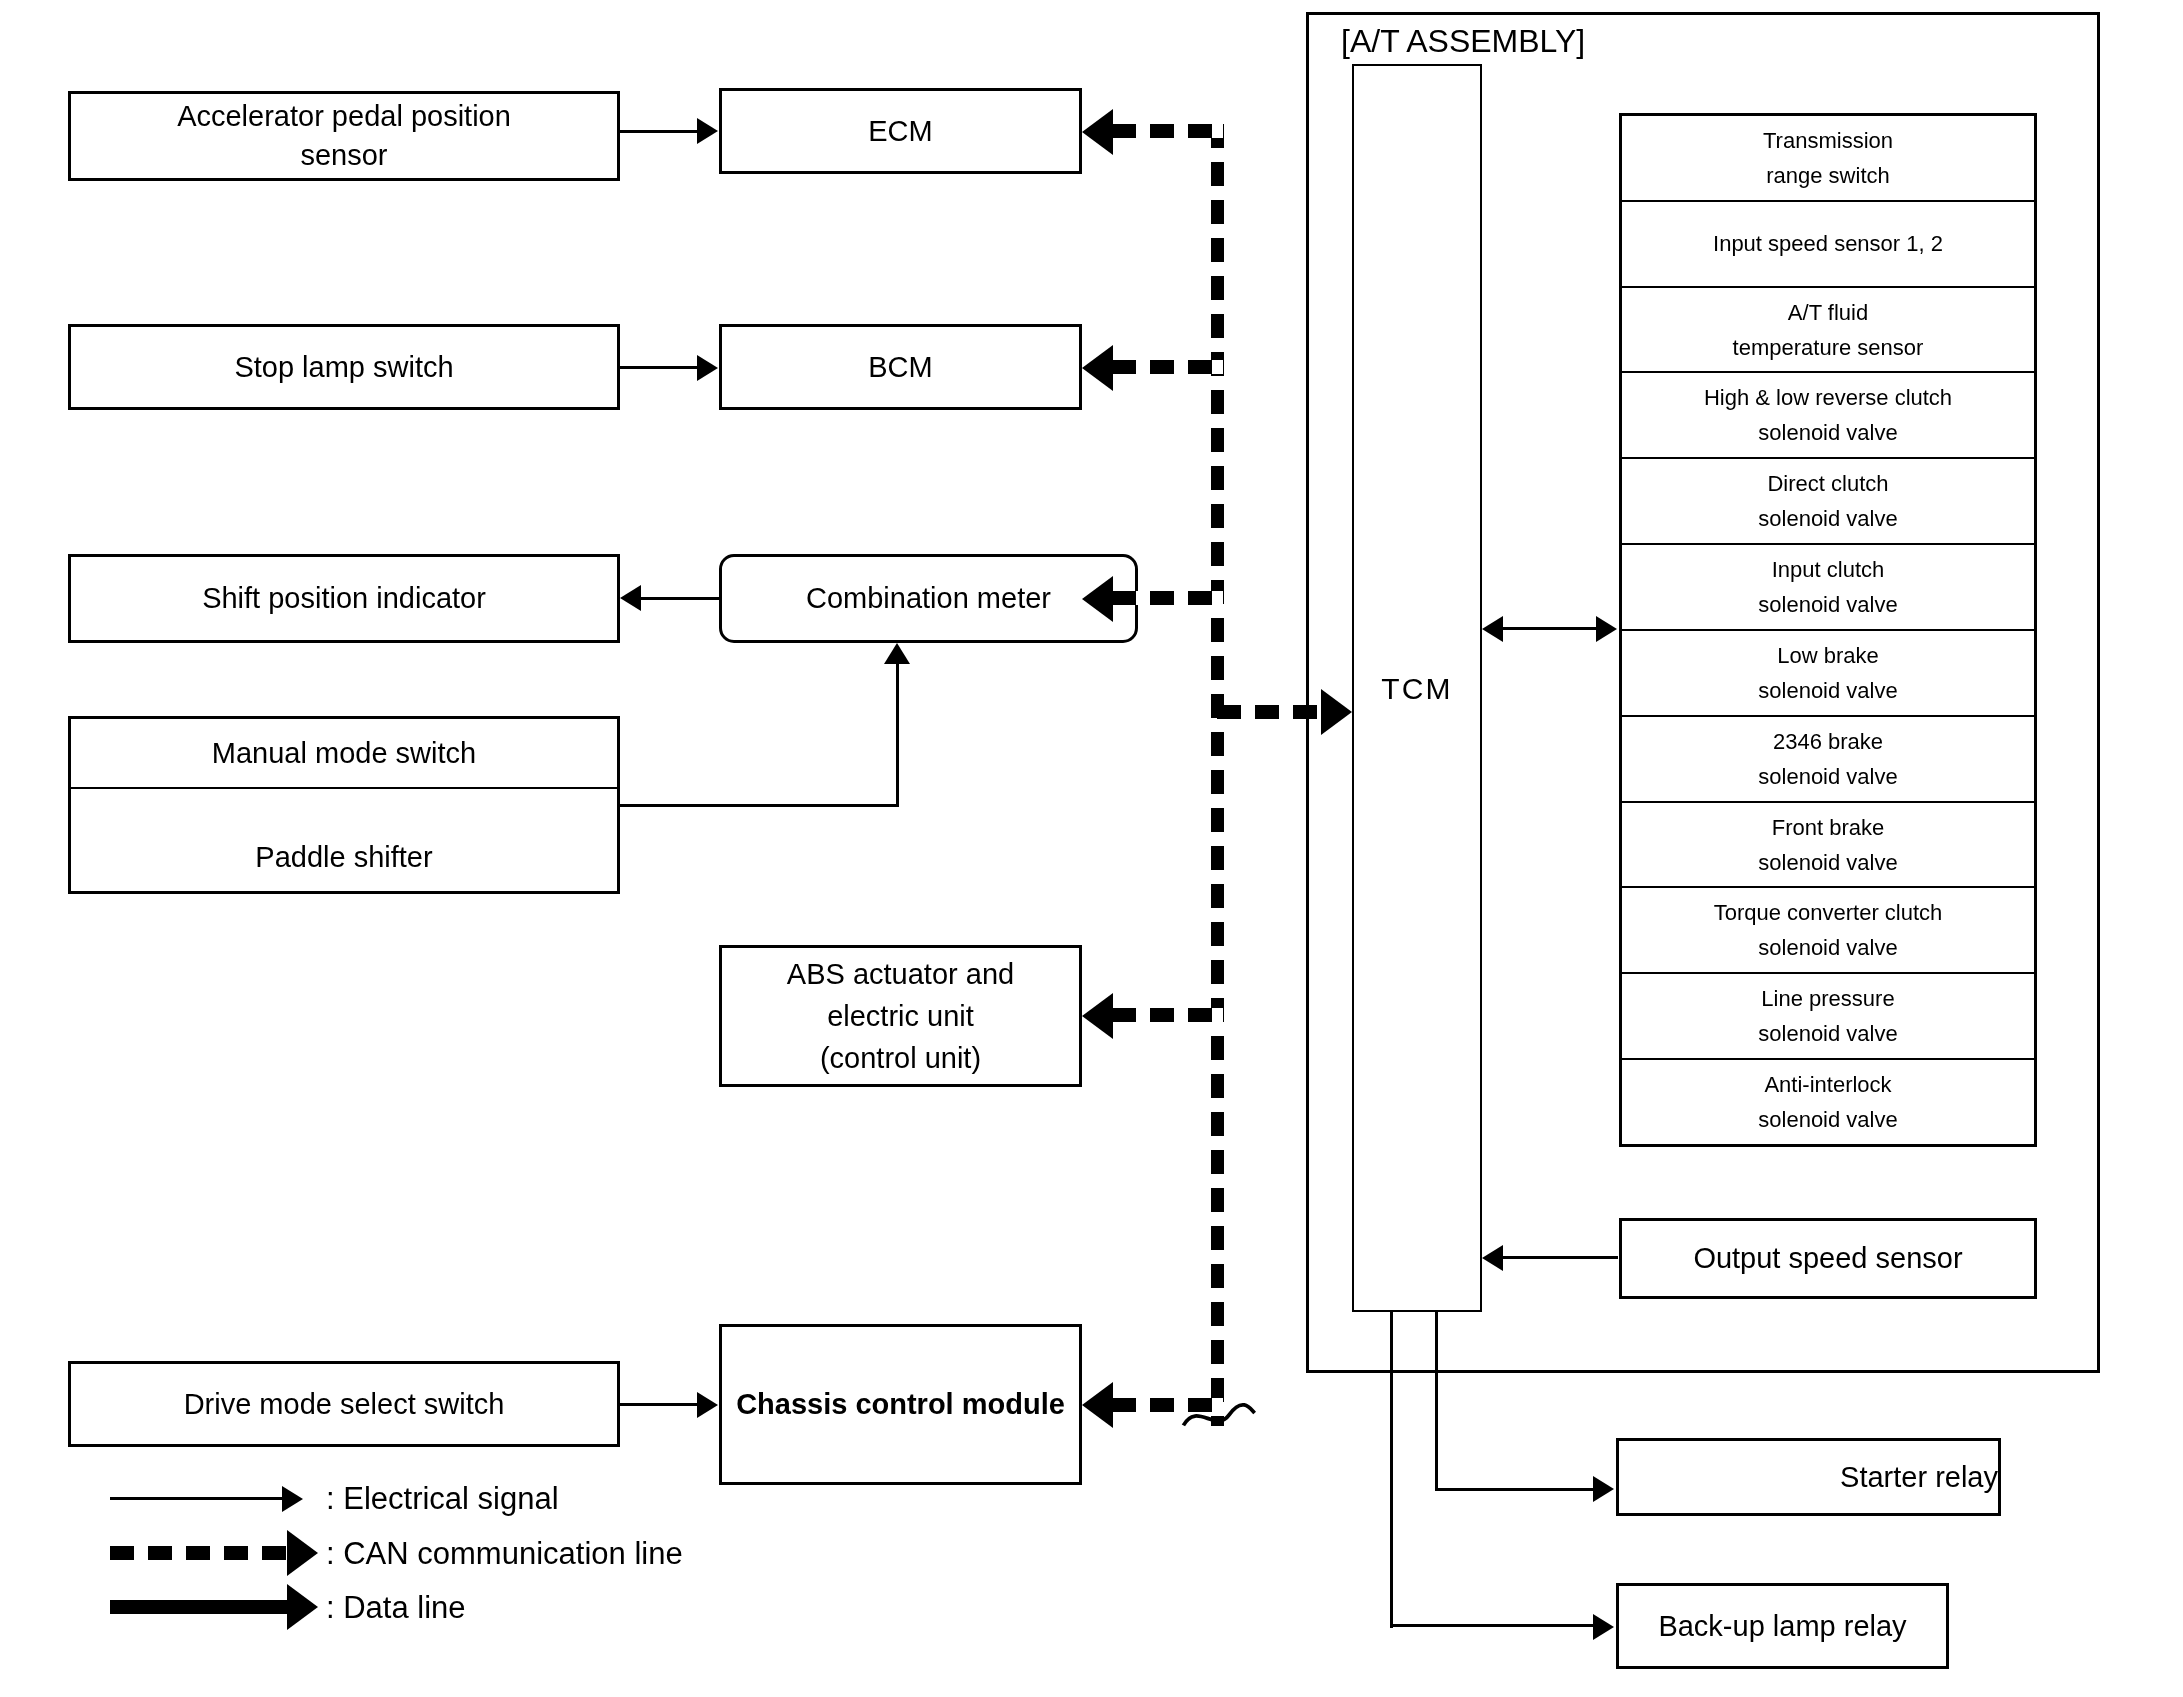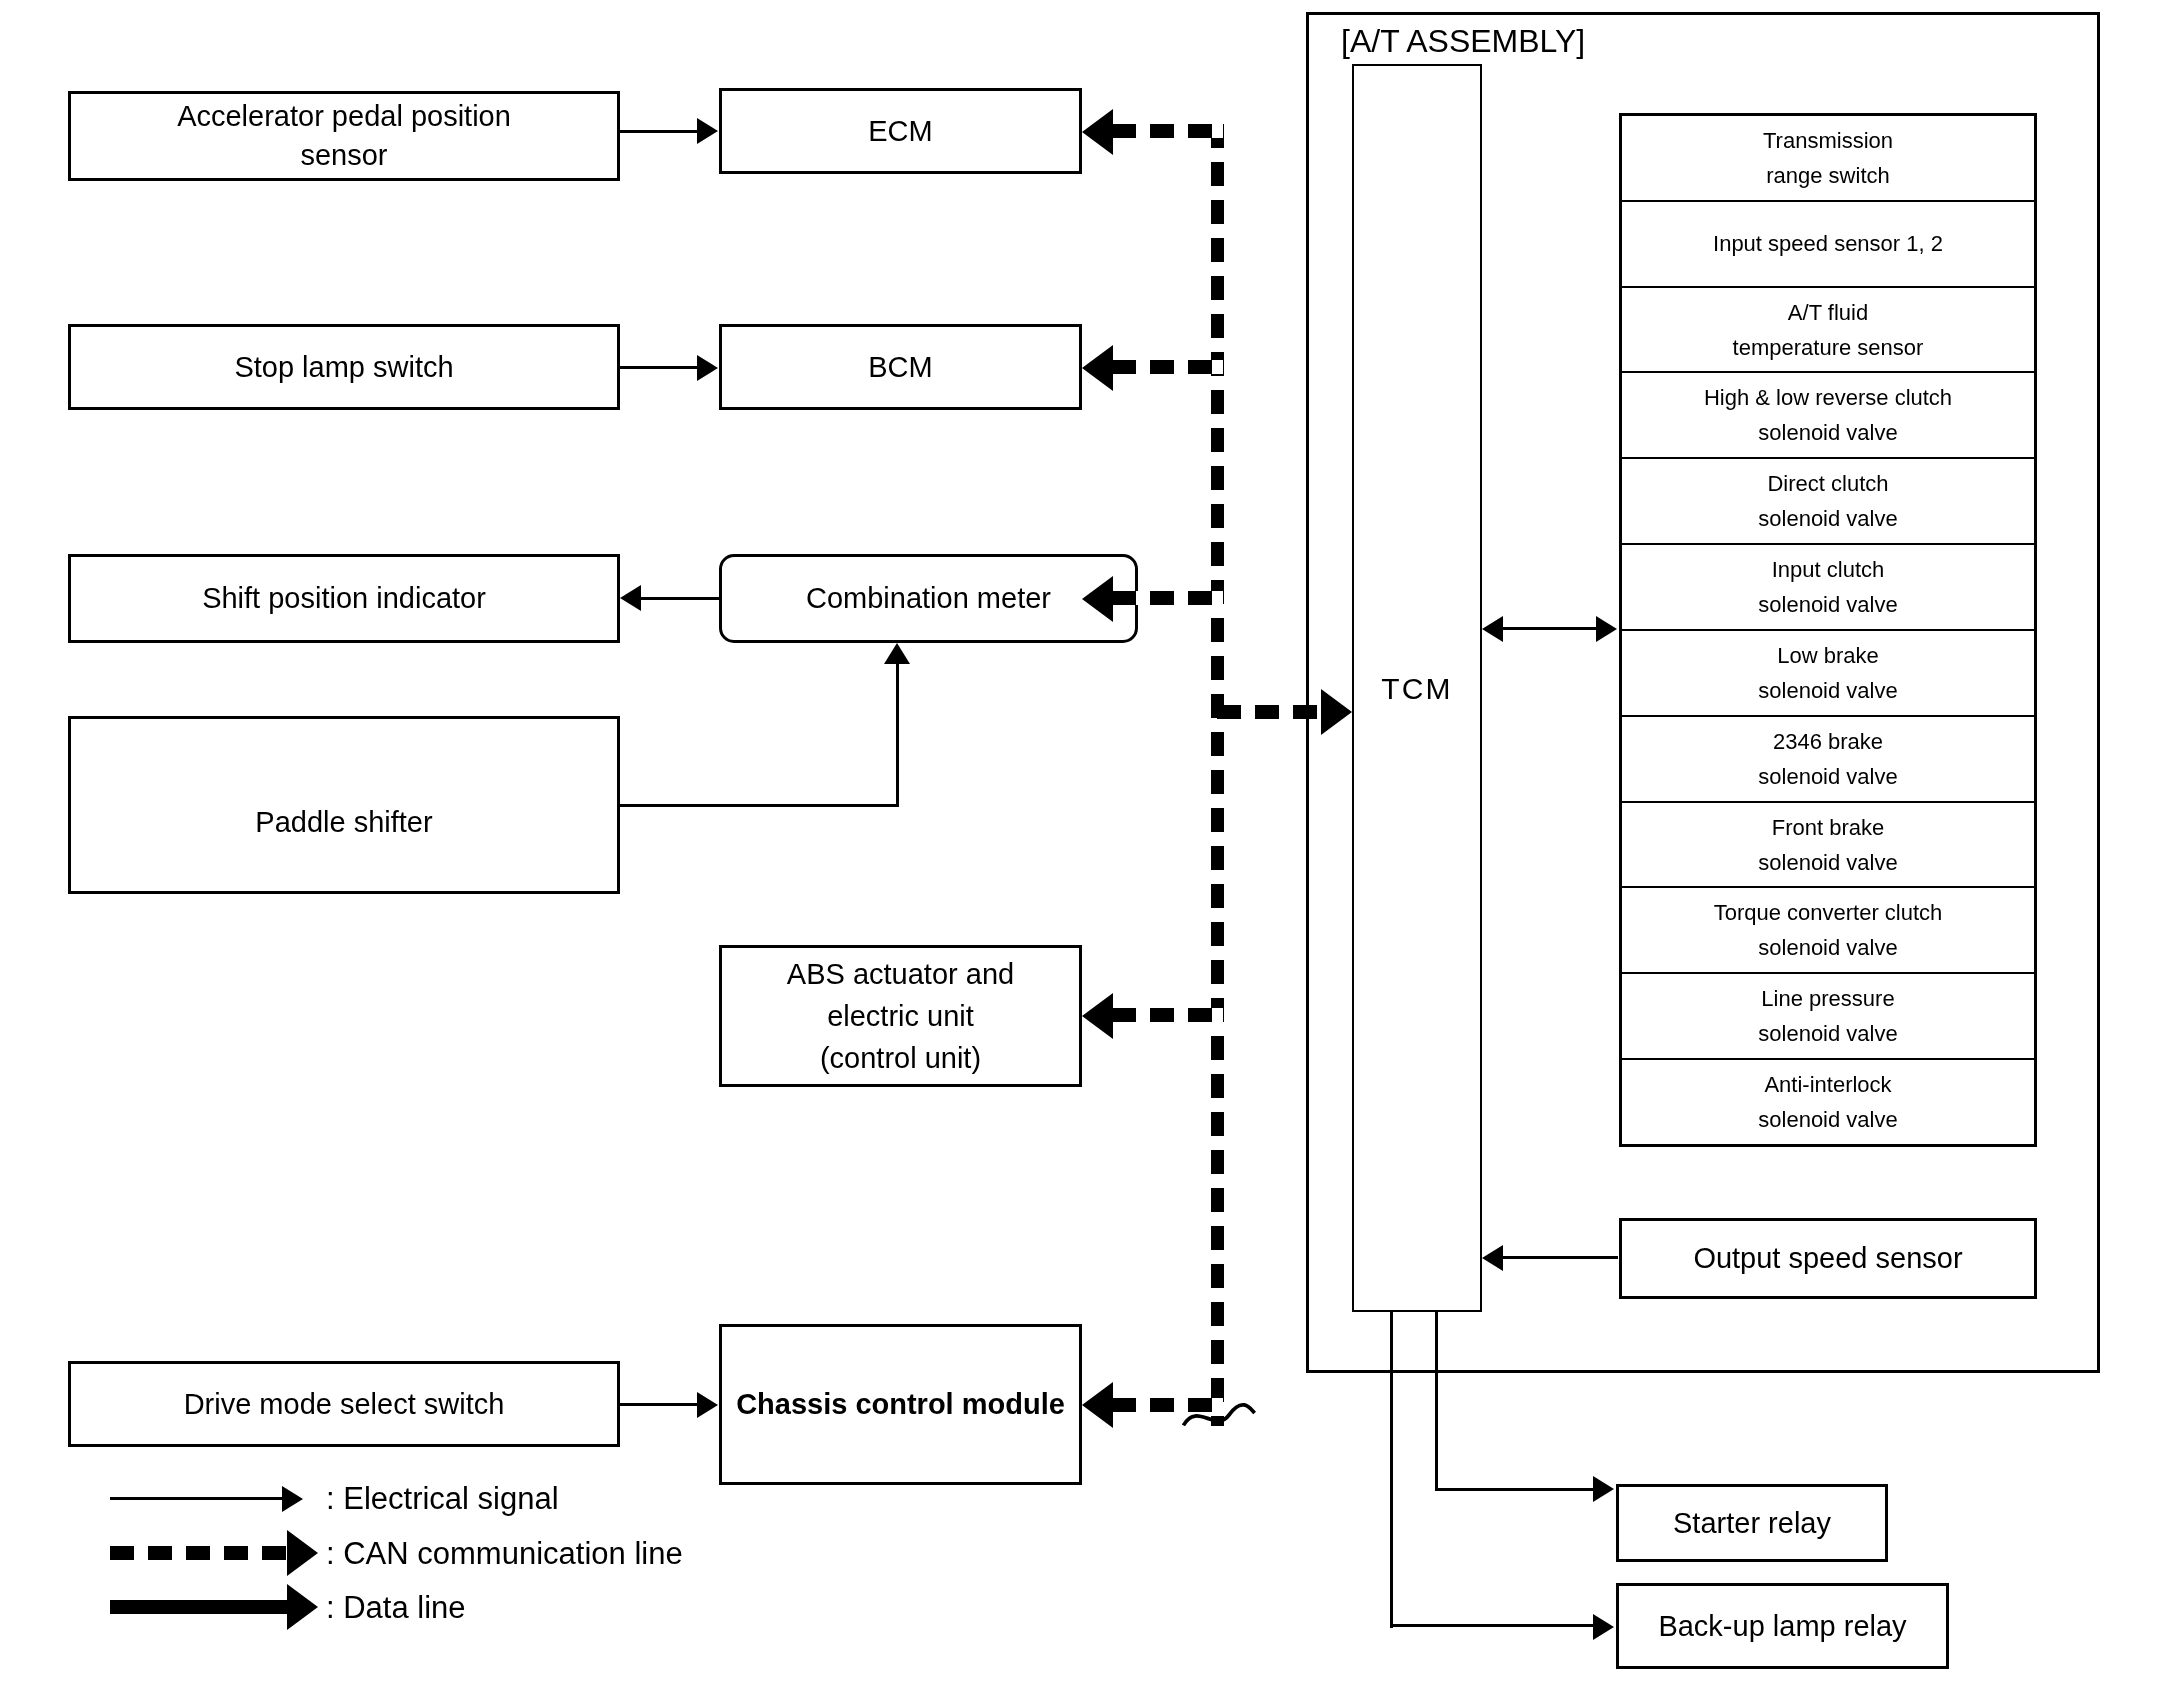--- a/index.html
+++ b/index.html
@@ -48,20 +48,23 @@
 
   <div class="box" style="left:68px;top:324px;width:552px;height:86px;">
     <span>Stop lamp switch</span>
   </div>
 
   <div class="box" style="left:68px;top:554px;width:552px;height:89px;">
     <span>Shift position indicator</span>
   </div>
 
   <div class="box" style="left:68px;top:716px;width:552px;height:178px;padding:0;">
+    <div class="cell">
+      <span>Manual mode switch</span>
+    </div>
     <div class="cell last">
       <span>Paddle shifter</span>
     </div>
   </div>
 
   <div class="box" style="left:68px;top:1361px;width:552px;height:86px;">
     <span>Drive mode select switch</span>
   </div>
 
   <div class="box" style="left:719px;top:88px;width:363px;height:86px;">
@@ -142,21 +145,21 @@
     <div class="row">
       <span>Anti-interlock</span>
       <span>solenoid valve</span>
     </div>
   </div>
 
   <div class="box" style="left:1619px;top:1218px;width:418px;height:81px;border-width:3.8px;">
     <span>Output speed sensor</span>
   </div>
 
-  <div class="box" style="left:1616px;top:1484px;width:272px;height:78px;">
+  <div class="box" style="left:1616px;top:1438px;width:385px;height:78px;align-items:flex-end;">
     <span>Starter relay</span>
   </div>
 
   <div class="box" style="left:1616px;top:1583px;width:333px;height:86px;justify-content:center;">
     <span>Back-up lamp relay</span>
   </div>
 
   <div id="can-bus" style="left:1211px;top:124px;height:1302px;"></div>
   <svg style="position:absolute;left:1178px;top:1401px;" width="81" height="38" viewBox="0 0 150 70">
     <path d="M10,45 C 35,0 70,60 95,25 S 135,15 142,22" stroke="#000" stroke-width="7" fill="none"></path>

